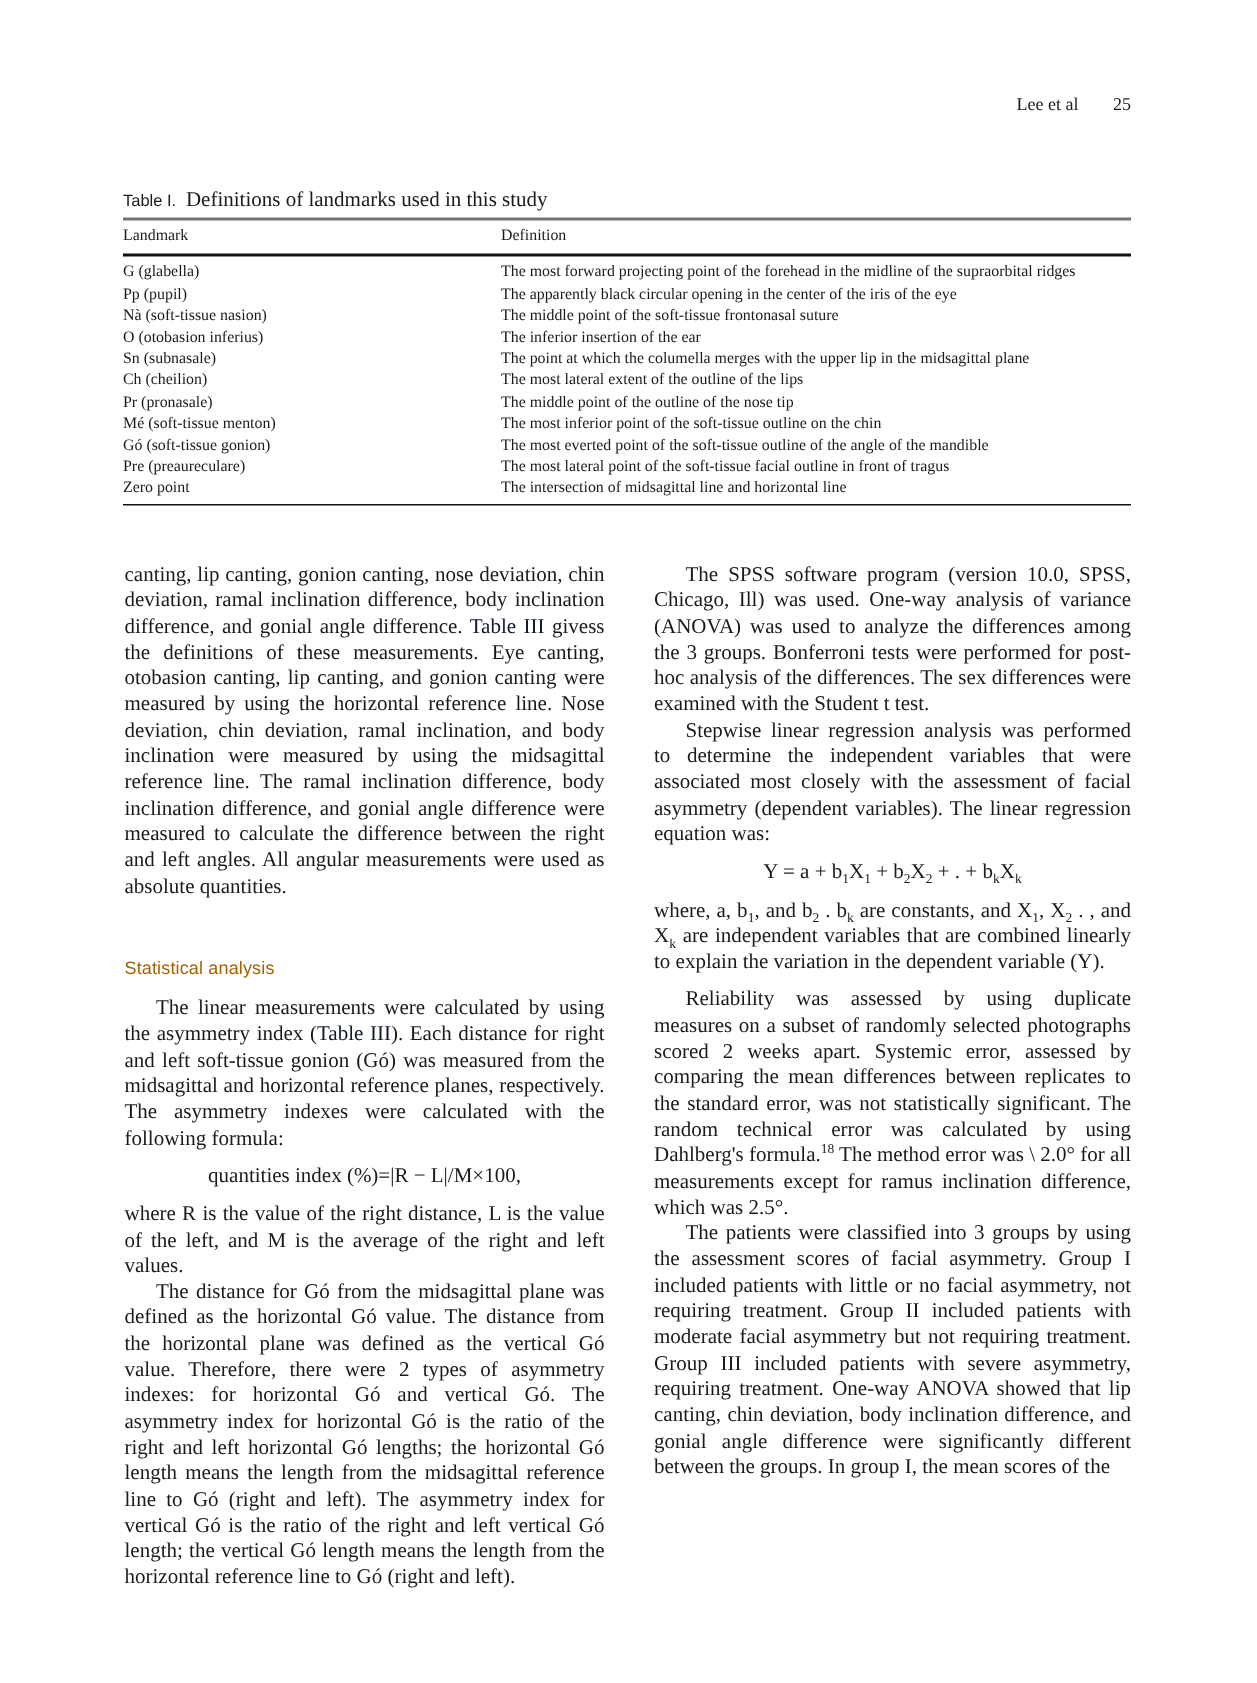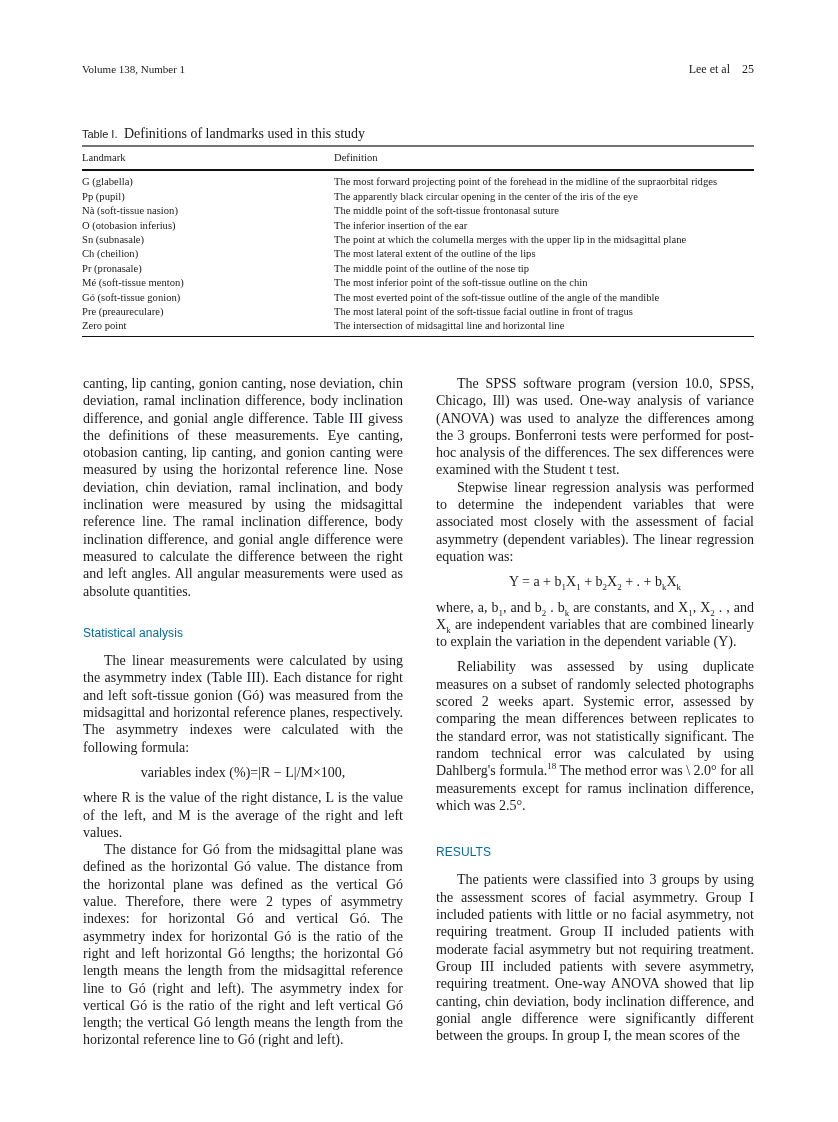--- a/index.html
+++ b/index.html
@@ -1,50 +1,49 @@
 <!DOCTYPE html>
 <html><head>
 <meta charset="utf-8">
 <style>
   html, body { margin: 0; padding: 0; background: #ffffff; }
   body { width: 838px; height: 1122px; position: relative; overflow: hidden; font-family: "Liberation Serif", serif; color: #1a1a1a; }
   .running-head { position: absolute; left: 82px; top: 62px; width: 672px; font-size: 11px; line-height: 14px; }
   .running-head .left { position: absolute; left: 0; top: 0; }
   .running-head .right { position: absolute; right: 0; top: 0; font-size: 12px; }
-  .running-head .right span.pg { margin-left: 12px; }
+  .running-head .right span.pg { margin-left: 23px; }
 
   .table-caption { position: absolute; left: 82px; top: 126px; font-size: 14px; }
   .table-caption .lbl { font-family: "Liberation Sans", sans-serif; font-size: 11px; margin-right: 3px; }
 
   .landmark-table { position: absolute; left: 82px; top: 145px; width: 672px; border-collapse: collapse; font-size: 10.6px; line-height: 14.4px; }
   .landmark-table thead tr { border-top: 2px solid #737373; border-bottom: 2px solid #111; }
   .landmark-table th { font-weight: normal; padding: 4px 0 4px 0; text-align: left; }
   .landmark-table th.def-h { text-align: left; }
   .landmark-table tbody tr:first-child td { padding-top: 4px; }
   .landmark-table tbody tr:last-child td { padding-bottom: 2px; margin-left: 12px; }
   .landmark-table tbody { border-bottom: 1.5px solid #111; }
   .landmark-table td { padding: 0; vertical-align: top; white-space: nowrap; }
   .landmark-table td.lm { width: 252px; }
 
   .col { position: absolute; top: 375px; width: 320px; font-size: 14px; line-height: 17.3px; text-align: justify; hyphens: manual; }
   .col.left { left: 83px; }
   .col.right { left: 436px; width: 318px; }
   .col p { margin: 0; }
   .col p.indent { text-indent: 21px; }
   .col a { color: #0f172a; text-decoration: none; }
-  .section-head { font-family: "Liberation Sans", sans-serif; font-size: 12px; margin: 25px 0 10px 0; color: #0369a1; letter-spacing: 0.1px; }
+  .section-head { font-family: "Liberation Sans", sans-serif; font-size: 12px; margin: 37px 0 10px 0; color: #a16207; letter-spacing: 0.1px; }
   .equation { text-align: center; margin: 8px 0 8px 0; }
   sub, sup { font-size: 9px; line-height: 0; }
 </style>
 </head>
 <body>
 
 <div class="running-head">
   <div class="left">
-    <div>Volume 138, Number 1</div>
   </div>
   <div class="right">
     <span>Lee et al</span><span class="pg">25</span>
   </div>
 </div>
 
 <div class="table-caption">
   <span class="lbl">Table I.</span>
   <span>Definitions of landmarks used in this study</span>
 </div>
@@ -101,26 +100,25 @@
         <td class="lm">Zero point</td>
         <td>The intersection of midsagittal line and horizontal line</td>
       </tr>
   </tbody>
 </table>
 
 <div class="col left">
   <p><span>canting, lip canting, gonion canting, nose deviation, chin deviation, ramal inclination difference, body inclination difference, and gonial angle difference. </span><a>Table III</a><span> givess the definitions of these measurements. Eye canting, otobasion canting, lip canting, and gonion canting were measured by using the horizontal reference line. Nose deviation, chin deviation, ramal inclination, and body inclination were measured by using the midsagittal reference line. The ramal inclination difference, body inclination difference, and gonial angle difference were measured to calculate the difference between the right and left angles. All angular measurements were used as absolute quantities.</span></p>
   <div class="section-head">Statistical analysis</div>
   <p class="indent"><span>The linear measurements were calculated by using the asymmetry index (</span><a>Table III</a><span>). Each distance for right and left soft-tissue gonion (Gó) was measured from the midsagittal and horizontal reference planes, respectively. The asymmetry indexes were calculated with the following formula:</span></p>
-  <div class="equation">variables index (%)=|R − L|/M×100,</div>
+  <div class="equation">quantities index (%)=|R − L|/M×100,</div>
   <p>where R is the value of the right distance, L is the value of the left, and M is the average of the right and left values.</p>
   <p class="indent">The distance for Gó from the midsagittal plane was defined as the horizontal Gó value. The distance from the horizontal plane was defined as the vertical Gó value. Therefore, there were 2 types of asymmetry indexes: for horizontal Gó and vertical Gó. The asymmetry index for horizontal Gó is the ratio of the right and left horizontal Gó lengths; the horizontal Gó length means the length from the midsagittal reference line to Gó (right and left). The asymmetry index for vertical Gó is the ratio of the right and left vertical Gó length; the vertical Gó length means the length from the horizontal reference line to Gó (right and left).</p>
 </div>
 
 <div class="col right">
   <p class="indent">The SPSS software program (version 10.0, SPSS, Chicago, Ill) was used. One-way analysis of variance (ANOVA) was used to analyze the differences among the 3 groups. Bonferroni tests were performed for post-hoc analysis of the differences. The sex differences were examined with the Student t test.</p>
   <p class="indent">Stepwise linear regression analysis was performed to determine the independent variables that were associated most closely with the assessment of facial asymmetry (dependent variables). The linear regression equation was:</p>
   <div class="equation"><span>Y = a + b</span><sub>1</sub><span>X</span><sub>1</sub><span> + b</span><sub>2</sub><span>X</span><sub>2</sub><span> + .  + b</span><sub>k</sub><span>X</span><sub>k</sub></div>
   <p><span>where, a, b</span><sub>1</sub><span>, and b</span><sub>2</sub><span> .  b</span><sub>k</sub><span> are constants, and X</span><sub>1</sub><span>, X</span><sub>2</sub><span> .  , and X</span><sub>k</sub><span> are independent variables that are combined linearly to explain the variation in the dependent variable (Y).</span></p>
   <p class="indent" style="margin-top:8px"><span>Reliability was assessed by using duplicate measures on a subset of randomly selected photographs scored 2 weeks apart. Systemic error, assessed by comparing the mean differences between replicates to the standard error, was not statistically significant. The random technical error was calculated by using Dahlberg's formula.</span><sup>18</sup><span> The method error was \ 2.0° for all measurements except for ramus inclination difference, which was 2.5°.</span></p>
-  <div class="section-head" style="margin-top:30px">RESULTS</div>
   <p class="indent">The patients were classified into 3 groups by using the assessment scores of facial asymmetry. Group I included patients with little or no facial asymmetry, not requiring treatment. Group II included patients with moderate facial asymmetry but not requiring treatment. Group III included patients with severe asymmetry, requiring treatment. One-way ANOVA showed that lip canting, chin deviation, body inclination difference, and gonial angle difference were significantly different between the groups. In group I, the mean scores of the</p>
 </div>
 
 </body></html>

